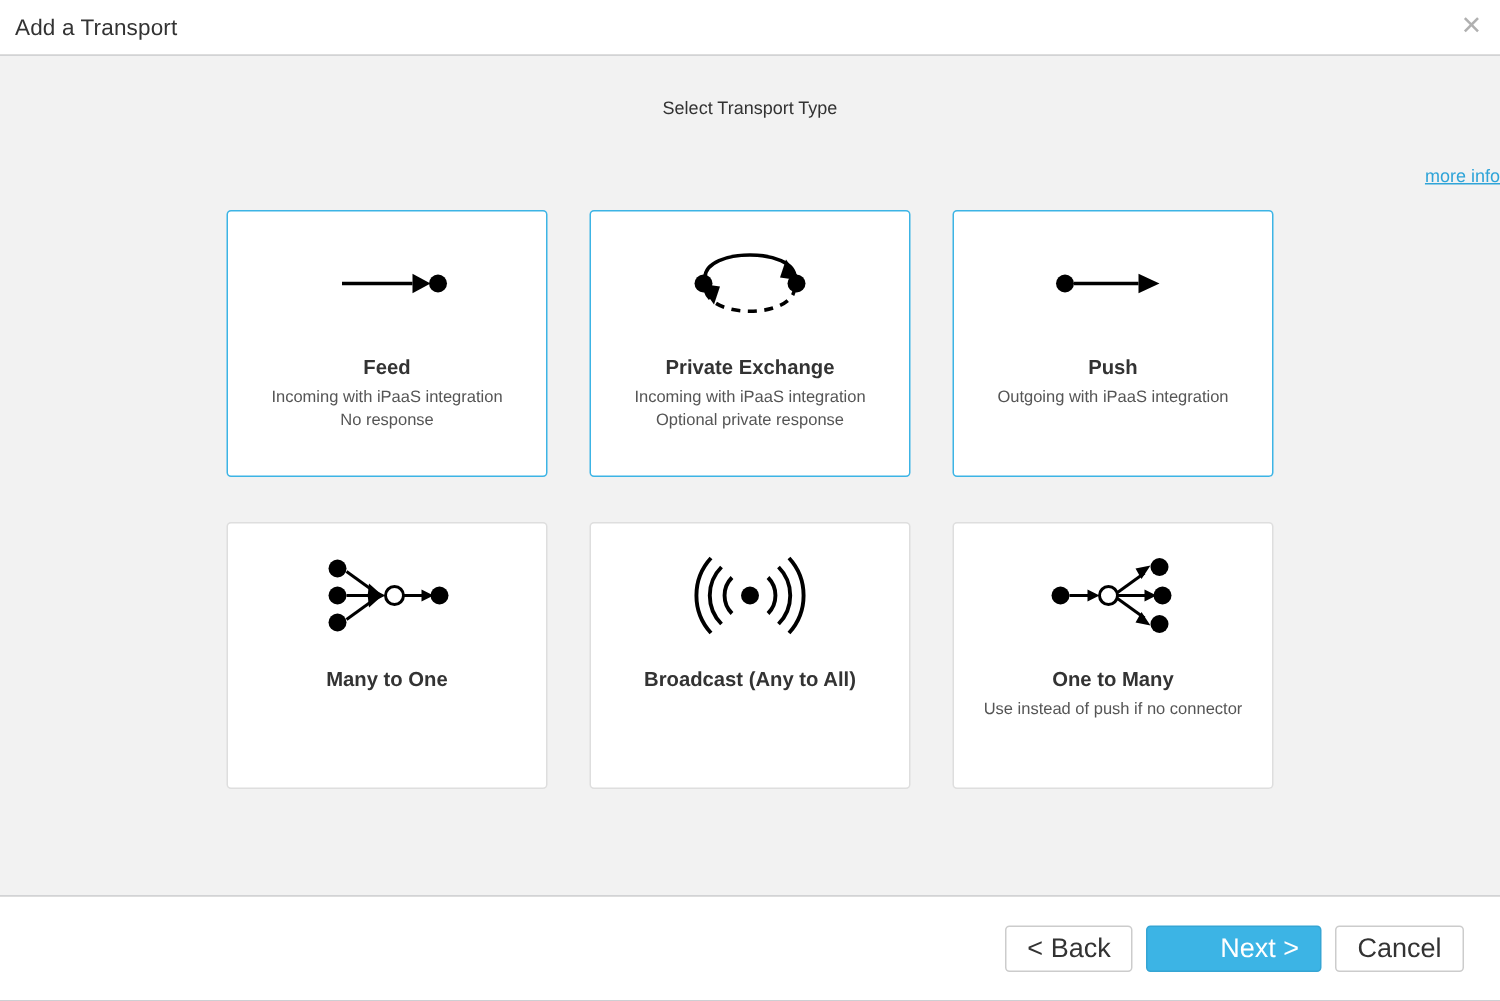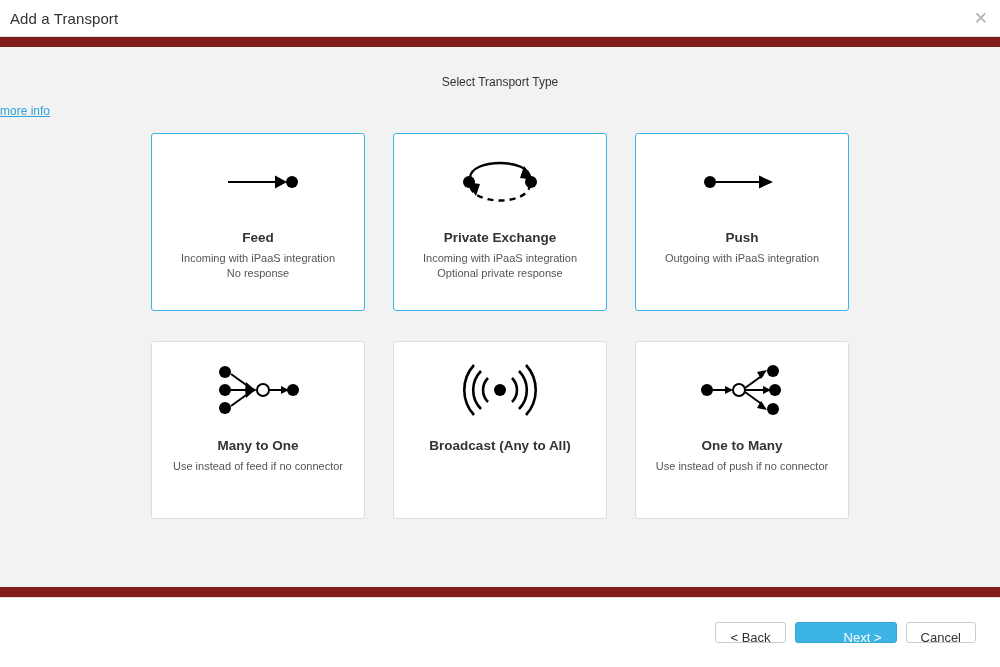--- a/index.html
+++ b/index.html
@@ -12,22 +12,21 @@
     background: #ffffff;
     font-family: "Liberation Sans", sans-serif;
     color: #333333;
     overflow: hidden;
   }
   .dialog {
     width: 1000px;
     height: 667px;
     display: flex;
     flex-direction: column;
-    background: #7f1d1d;
-    gap: 10px;
+    background: #0f172a;
   }
   
   .titlebar {
     height: 36px;
     background: #ffffff;
     border-bottom: 1px solid #dddddd;
     display: flex;
     align-items: center;
     flex: 0 0 auto;
     position: relative;
@@ -58,22 +57,22 @@
     position: relative;
   }
   .heading {
     text-align: center;
     font-size: 12px;
     color: #333333;
     margin: 10px 0 0 0;
     font-weight: normal;
   }
   .moreinfo-wrap {
-    text-align: left;
-    margin-top: 12px;
+    text-align: right;
+    margin-top: 29px;
   }
   .moreinfo {
     font-size: 12px;
     color: #2fa4d8;
     text-decoration: underline;
     cursor: pointer;
   }
   
   .grid {
     width: 700px;
@@ -127,22 +126,22 @@
     background: #ffffff;
     border-top: 1px solid #dddddd;
     display: flex;
     align-items: center;
     justify-content: flex-end;
     padding-right: 24px;
     box-sizing: border-box;
   }
   .btn {
     font-family: "Liberation Sans", sans-serif;
-    font-size: 13px;
-    height: 21px;
+    font-size: 18px;
+    height: 31px;
     padding: 0 14px;
     margin-left: 9px;
     border-radius: 3px;
     border: 1px solid #cccccc;
     background: #ffffff;
     color: #333333;
     cursor: pointer;
     line-height: 29px;
     box-sizing: border-box;
     text-align: right;
@@ -228,21 +227,20 @@
             <polygon points="36,26 44,30 36,34" fill="#000"></polygon>
             <line x1="18" y1="46" x2="36" y2="33" stroke="#000" stroke-width="2"></line>
             <polygon points="33,38 42,30 32,29" fill="#000"></polygon>
             <circle cx="50" cy="30" r="6" fill="#fff" stroke="#000" stroke-width="2"></circle>
             <line x1="56" y1="30" x2="70" y2="30" stroke="#000" stroke-width="2"></line>
             <polygon points="68,26 76,30 68,34" fill="#000"></polygon>
             <circle cx="80" cy="30" r="6" fill="#000"></circle>
           </svg>
         </div>
         <div class="card-title">Many to One</div>
-        <div class="card-desc">Use instead of feed if no connector</div>
       </div>
 
       <div class="card">
         <div class="card-art">
           <svg width="80" height="62" viewBox="0 0 80 62">
             <circle cx="40" cy="31" r="6" fill="#000"></circle>
             <path d="M28,19 A17,17 0 0 0 28,43" fill="none" stroke="#000" stroke-width="2.6"></path>
             <path d="M52,19 A17,17 0 0 1 52,43" fill="none" stroke="#000" stroke-width="2.6"></path>
             <path d="M21,12 A27,27 0 0 0 21,50" fill="none" stroke="#000" stroke-width="2.6"></path>
             <path d="M59,12 A27,27 0 0 1 59,50" fill="none" stroke="#000" stroke-width="2.6"></path>

